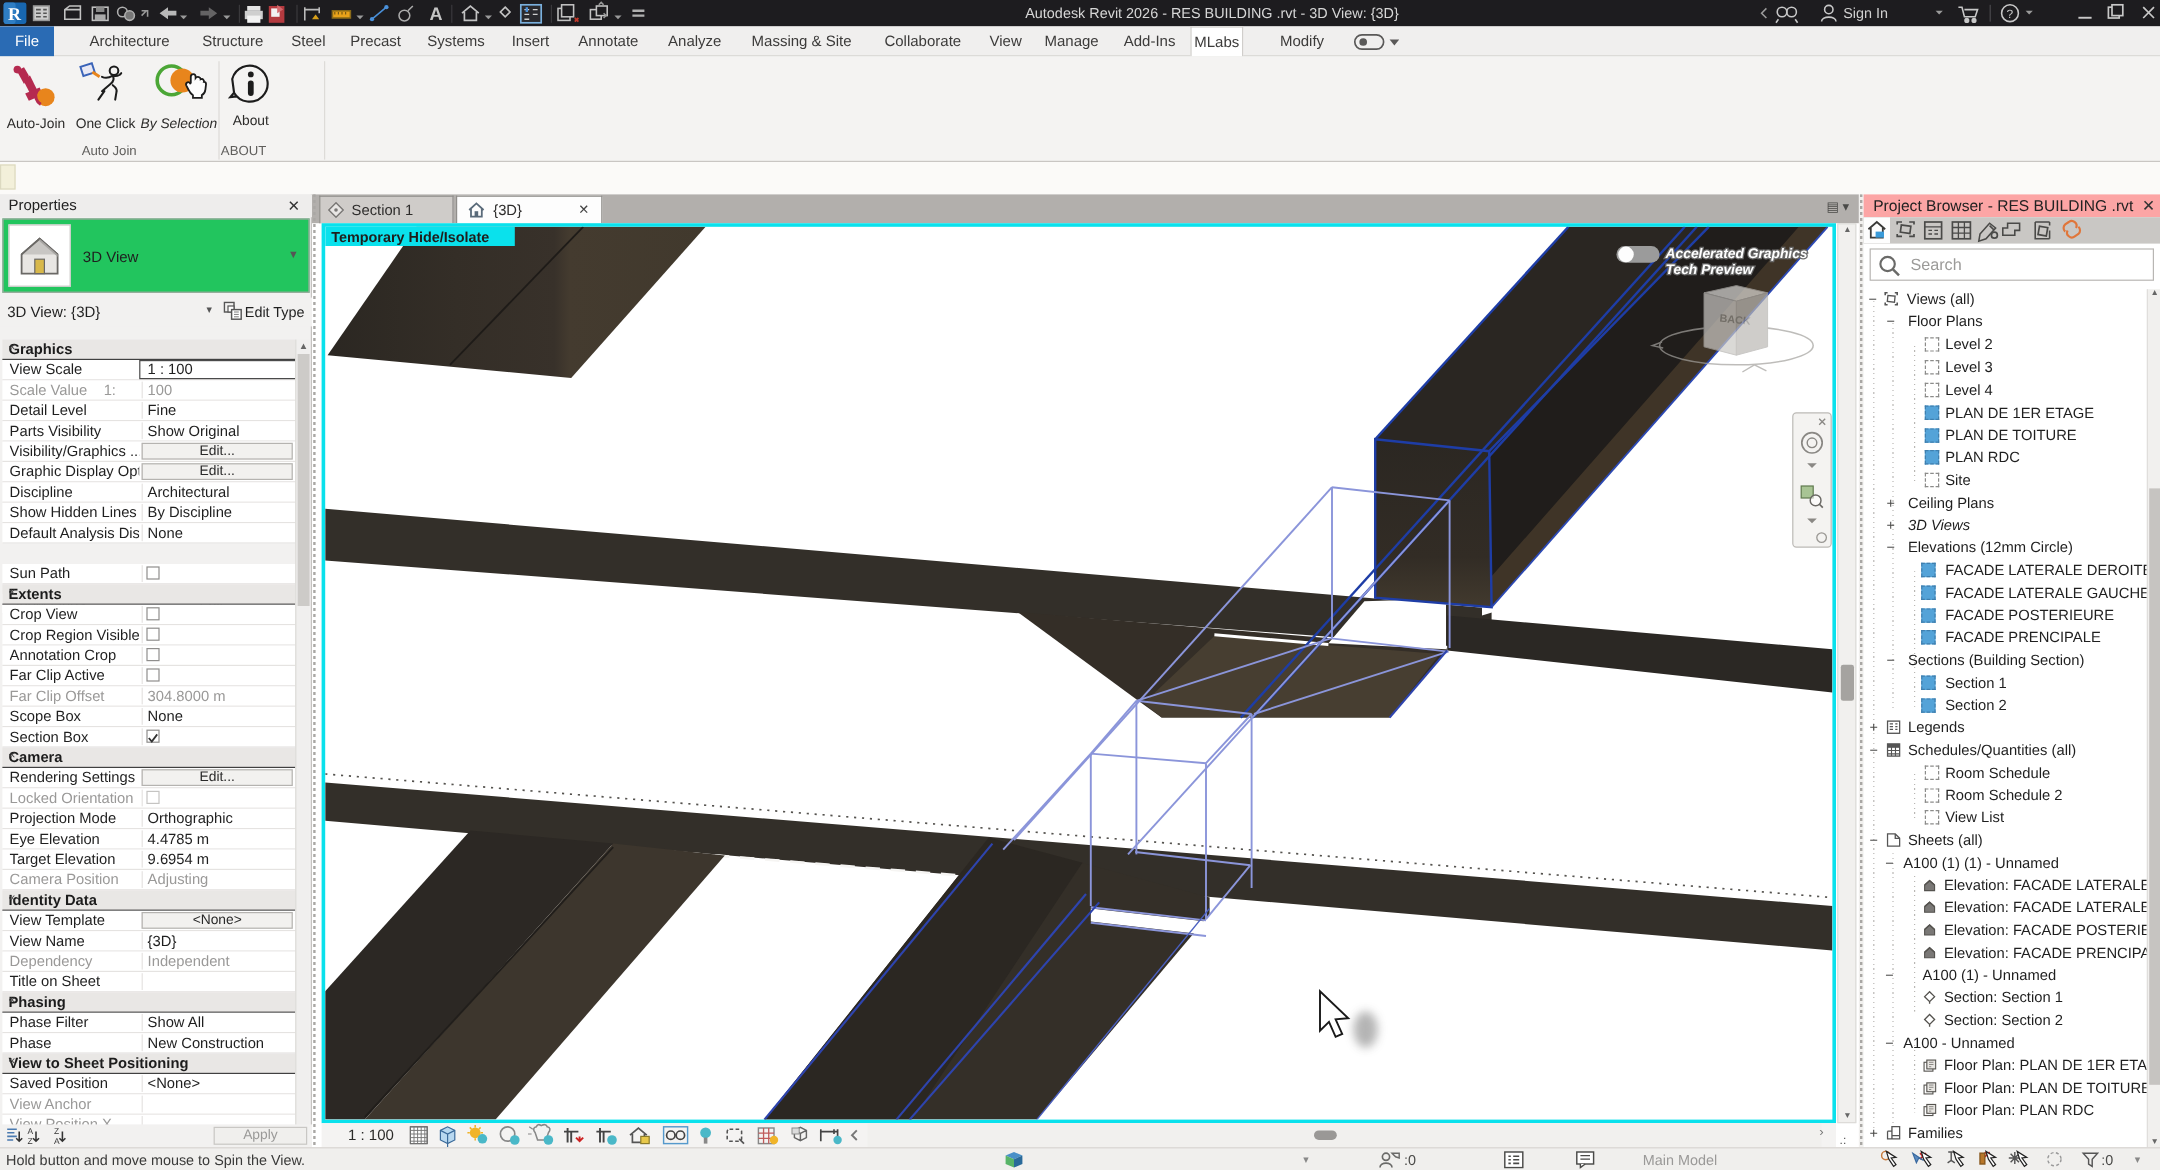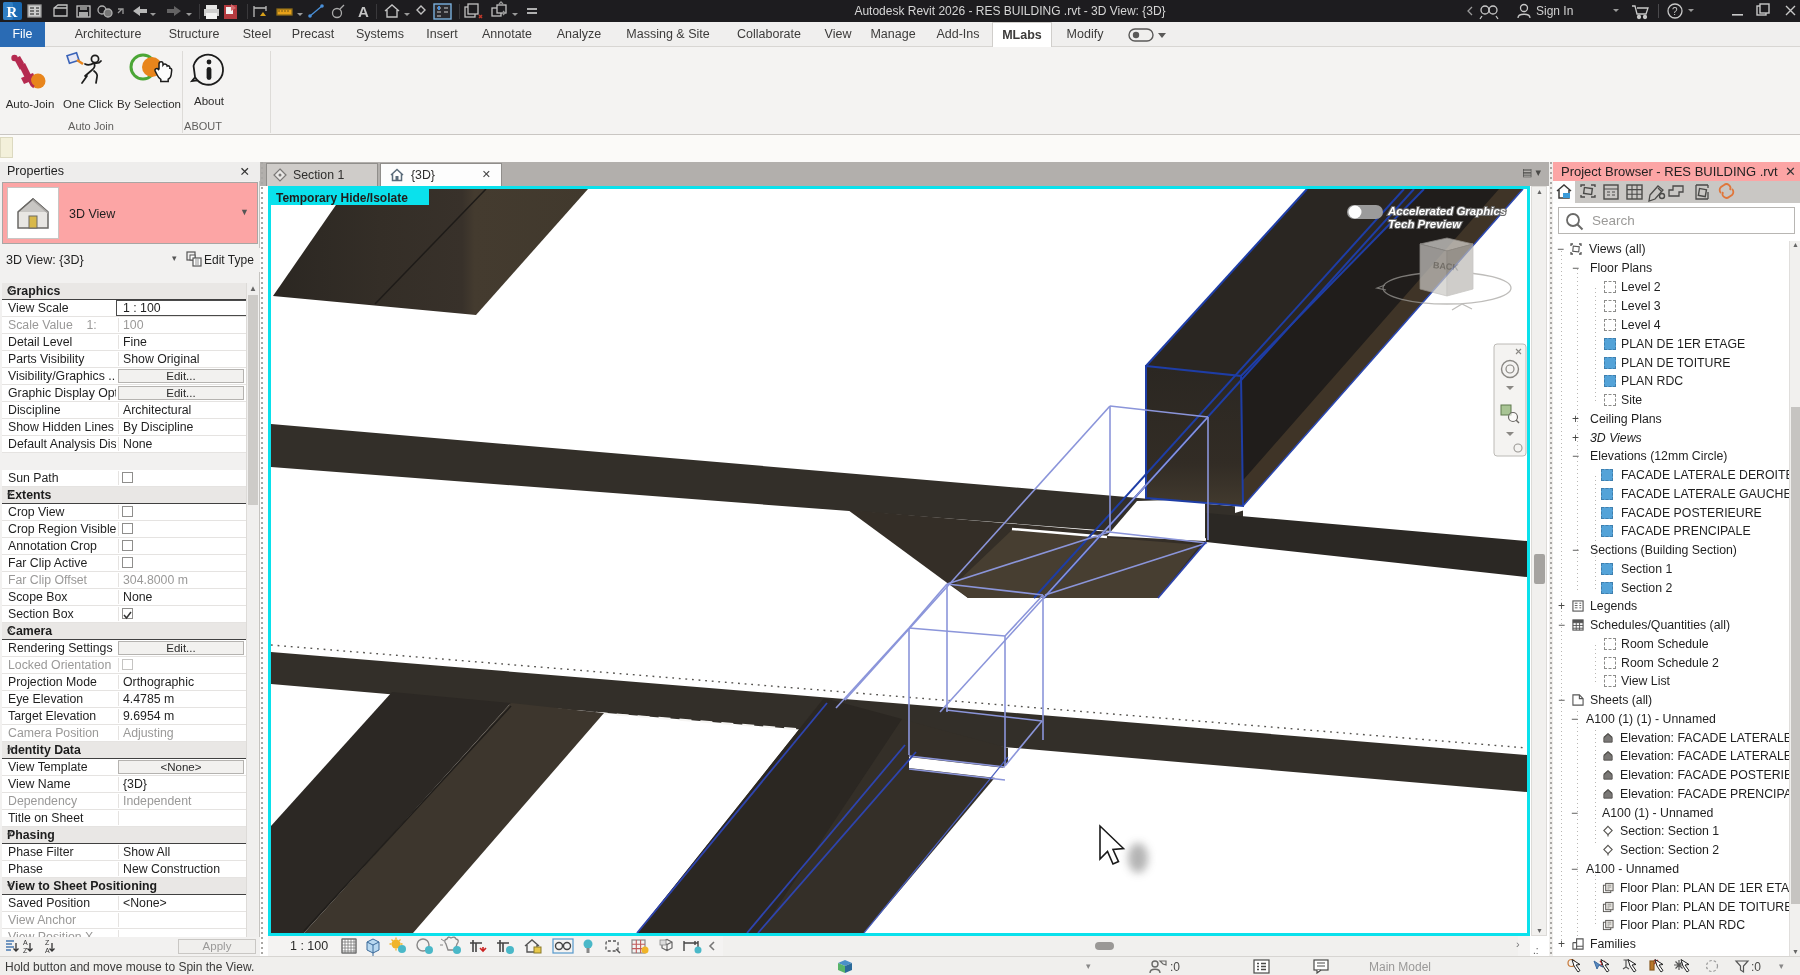--- a/index.html
+++ b/index.html
@@ -160,21 +160,21 @@
   <div class="rtab" style="left:282px;width:62px;">Precast</div>
   <div class="rtab" style="left:346px;width:68px;">Systems</div>
   <div class="rtab" style="left:416px;width:52px;">Insert</div>
   <div class="rtab" style="left:470px;width:74px;">Annotate</div>
   <div class="rtab" style="left:546px;width:66px;">Analyze</div>
   <div class="rtab" style="left:614px;width:108px;">Massing &amp; Site</div>
   <div class="rtab" style="left:724px;width:90px;">Collaborate</div>
   <div class="rtab" style="left:816px;width:44px;">View</div>
   <div class="rtab" style="left:862px;width:62px;">Manage</div>
   <div class="rtab" style="left:926px;width:64px;">Add-Ins</div>
-  <div class="rtab" id="mlabstab" style="left:992px;width:60px;font-weight:bold;">MLabs</div>
+  <div class="rtab" id="mlabstab" style="left:992px;width:44px;">MLabs</div>
   <div class="rtab" style="left:1056px;width:58px;">Modify</div>
   <svg class="abs" style="left:1128px;top:4px;" width="40" height="18" viewBox="0 0 40 18">
     <rect x="1" y="3" width="24" height="12" rx="6" fill="none" stroke="#5a5958" stroke-width="1.4"></rect>
     <circle cx="8" cy="9" r="3.2" fill="#5a5958"></circle>
     <path d="M30 7 l4 5 l4 -5 z" fill="#5a5958"></path>
   </svg>
 </div>
 
 <div id="ribbon" class="abs">
   <div class="rbtn" style="left:2px;">
@@ -190,21 +190,21 @@
   </div>
   <div class="rbtn" style="left:60px;">
     <svg width="48" height="44" viewBox="0 0 48 44" style="margin-top:1px;">
       <rect x="4" y="3" width="10" height="8" transform="rotate(-18 9 7)" fill="#e8e8f4" stroke="#3a63b8" stroke-width="1.6"></rect>
       <path d="M13 9 l6 4" stroke="#e8851c" stroke-width="2.4"></path>
       <circle cx="31" cy="8" r="3.6" fill="none" stroke="#1c1c1c" stroke-width="1.7"></circle>
       <path d="M30 12 q-5 3 -9 1 m9 -1 q2 4 -2 7 l-7 6 m9 -13 q5 1 7 -2 m-14 15 l-5 7 m12 -12 q4 3 3 6 l-1 6" fill="none" stroke="#1c1c1c" stroke-width="1.7" stroke-linecap="round"></path>
     </svg>
     <div class="lbl">One Click</div>
   </div>
-  <div class="rbtn" style="left:118px;width:62px;">
+  <div class="rbtn" style="left:118px;width:62px;font-style:italic;">
     <svg width="48" height="44" viewBox="0 0 48 44" style="margin-top:1px;">
       <circle cx="18" cy="16" r="12" fill="none" stroke="#4ba636" stroke-width="3"></circle>
       <circle cx="27" cy="16" r="10" fill="#e8851c"></circle>
       <path d="M30 16 v-5 q0 -2.2 2.2 -2.2 q1.8 0 1.8 2.2 v1 q1 -1.4 2.8 -0.7 q1.4 0.5 1.4 1.8 q1.4 -0.7 2.3 0.4 q0.7 0.7 0.4 1.8 q1.8 0 1.8 1.8 l-0.5 4.4 q-0.4 3.6 -3 4.8 l0 2.2 l-7.4 0 l0 -2.2 q-2.3 -1.4 -3.5 -4.1 l-2.1 -4.1 q-0.7 -1.8 1 -2.5 q1.4 -0.5 2.3 0.9 z" fill="#fdfdfd" stroke="#1c1c1c" stroke-width="1.5" transform="translate(4,2)"></path>
     </svg>
     <div class="lbl">By Selection</div>
   </div>
   <div class="rbtn" style="left:186px;width:46px;">
     <svg width="40" height="44" viewBox="0 0 40 44" style="margin-top:0px;">
       <path d="M20 4 a15 15 0 1 1 -10.6 4.4 z M9.4 8.4 l-4.4 -2 l2 4.8" fill="none" stroke="#1c1c1c" stroke-width="1.8" transform="rotate(-75 20 20)"></path>
@@ -219,21 +219,21 @@
   <div class="plabel" style="left:183px;width:40px;">ABOUT</div>
 </div>
 <div id="gapstrip" class="abs"></div>
 <div id="gapsq" class="abs"></div>
 
 <div id="props" class="abs">
   <div id="propshdr" class="abs">
         <span style="position:absolute;left:7px;top:2px;">Properties</span>
         <span style="position:absolute;right:10px;top:2px;color:#333;">✕</span>
       </div>
-  <div class="abs" style="left:2px;top:20px;width:256px;height:62px;background:#fca5a5;border:1px solid #a8a6a4;">
+  <div class="abs" style="left:2px;top:20px;width:256px;height:62px;background:#22c55e;border:1px solid #a8a6a4;">
     <div class="abs" style="left:4px;top:4px;width:52px;height:52px;border:1px solid #c8c6c4;background:#fff;">
       <svg width="50" height="50" viewBox="0 0 50 50">
         <path d="M10 24 L25 11 L40 24 L40 40 L10 40 Z" fill="#e8e6e3" stroke="#6a6865" stroke-width="1.5"></path>
         <path d="M10 24 L25 11 L40 24" fill="#c8c6c3" stroke="#6a6865" stroke-width="1.5"></path>
         <path d="M25 11 L40 24 L40 26 L25 13 Z" fill="#a8a6a3"></path>
         <rect x="21" y="28" width="8" height="12" fill="#d8b84a" stroke="#6a6865"></rect>
       </svg>
     </div>
     <span style="position:absolute;left:66px;top:24px;font-size:12.5px;color:#1f1f1f;">3D View</span>
     <span style="position:absolute;right:8px;top:24px;font-size:9px;color:#555;">▼</span>

